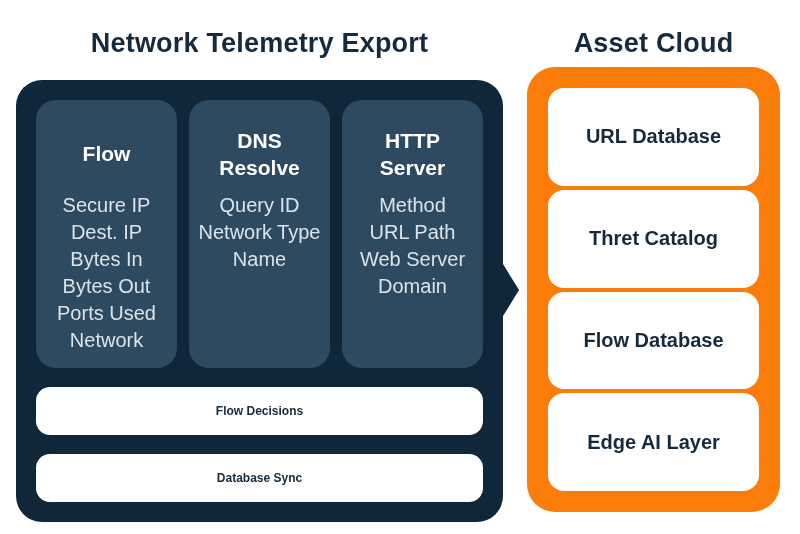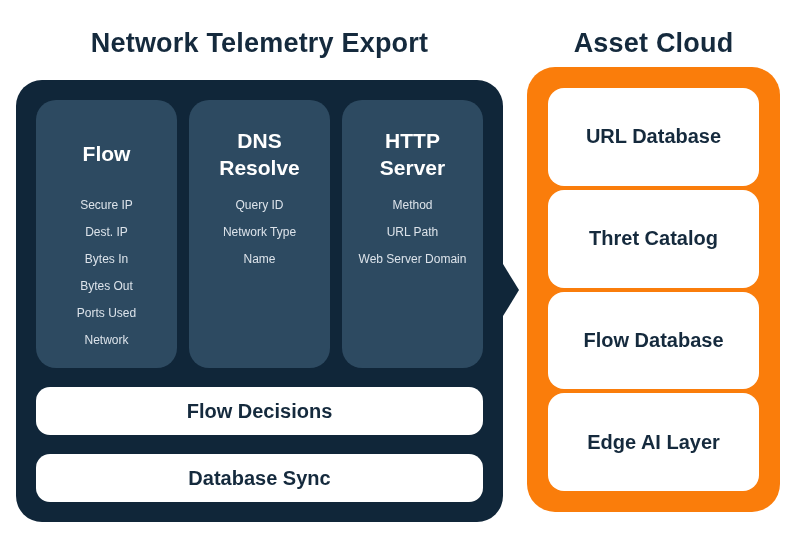--- a/index.html
+++ b/index.html
@@ -55,33 +55,33 @@
     font-size: 21px;
     line-height: 1.3;
     min-height: 56px;
     display: flex;
     align-items: center;
     justify-content: center;
     color: var(--white);
     margin-bottom: 10px;
   }
   .column-items {
-    font-size: 12px;
+    font-size: 20px;
     line-height: 27px;
     color: var(--item_text);
   }
   .pill-bar {
     height: 48px;
     background: var(--white);
     border-radius: 14px;
     display: flex;
     align-items: center;
     justify-content: center;
     font-weight: bold;
-    font-size: 20px;
+    font-size: 12px;
     color: var(--title_navy);
   }
   .connector-arrow {
     position: absolute;
     left: 503px; top: 264px;
     width: 0; height: 0;
     border-top: 26px solid transparent;
     border-bottom: 26px solid transparent;
     border-left: 16px solid var(--panel_navy);
   }

